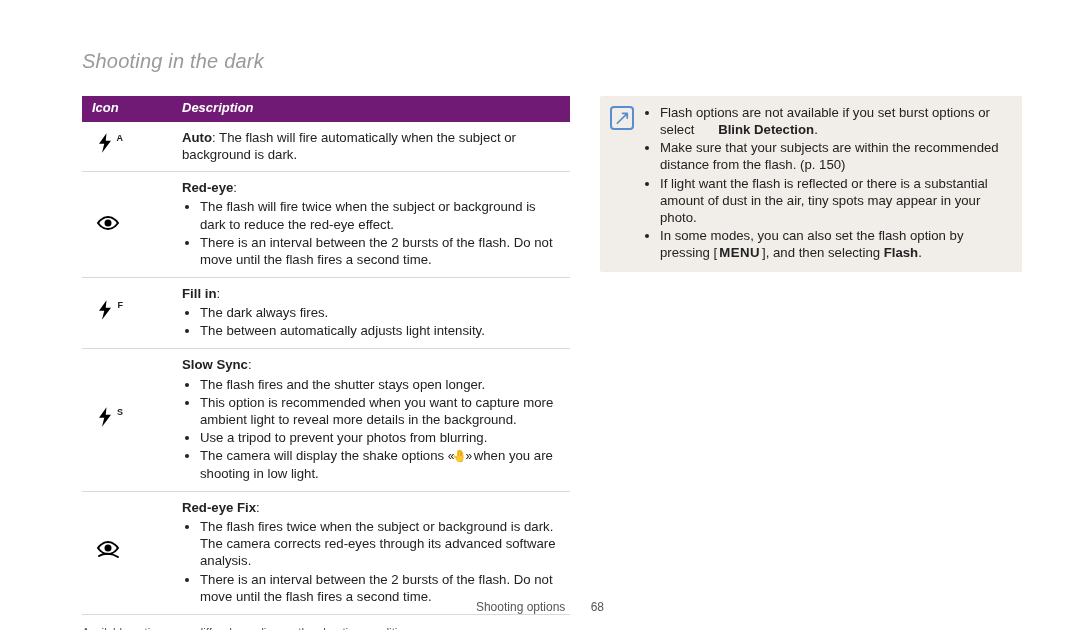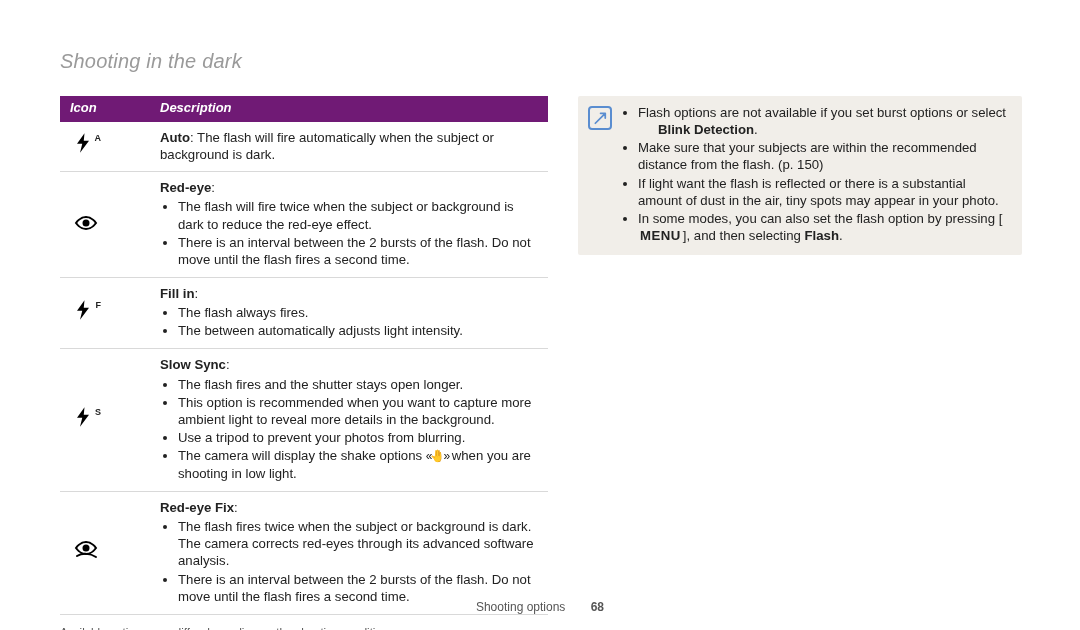--- a/index.html
+++ b/index.html
@@ -11,21 +11,21 @@
     background: #fff;
     color: #222;
     font-size: 13.2px;
     line-height: 1.3;
   }
   .page {
     position: relative;
     width: 1080px;
     height: 630px;
     box-sizing: border-box;
-    padding: 48px 58px 0 60px;
+    padding: 48px 58px 0 82px;
   }
   .page-title {
     font-size: 20px;
     font-style: italic;
     font-weight: 400;
     color: #9a9a9a;
     margin: 0 0 22px 0;
     letter-spacing: .2px;
   }
   .columns {
@@ -125,21 +125,21 @@
 
   .footer {
     position: absolute;
     bottom: 14px;
     left: 0;
     width: 1080px;
     text-align: center;
     font-size: 12px;
     color: #555;
   }
-  .footer .pg { font-weight: 700; margin-left: 22px; }
+  .footer .pg { font-weight: 400; margin-left: 22px; }
 
   .shake-glyph { font-size: 12px; letter-spacing:-2px; }
 </style>
 </head>
 <body>
 
 <div class="page">
   <h2 class="page-title">Shooting in the dark</h2>
 
   <div class="columns">
@@ -173,21 +173,21 @@
                 </ul>
               </td>
             </tr>
             <tr>
               <td class="icon-cell"><span class="icon-wrap"><svg width="18" height="22" viewBox="0 0 24 26">
                     <path d="M14 0 L4 14 H11 L8 26 L20 10 H13 Z" fill="#000"></path>
                   </svg><span class="flash-letter">F</span></span></td>
               <td class="desc">
                 <div><span class="b">Fill in</span><span>:</span></div>
                 <ul>
-                  <li>The flash always fires.</li>
+                  <li>The dark always fires.</li>
                   <li>The between automatically adjusts light intensity.</li>
                 </ul>
               </td>
             </tr>
             <tr>
               <td class="icon-cell"><span class="icon-wrap"><svg width="18" height="22" viewBox="0 0 24 26">
                     <path d="M14 0 L4 14 H11 L8 26 L20 10 H13 Z" fill="#000"></path>
                   </svg><span class="flash-letter">S</span></span></td>
               <td class="desc">
                 <div><span class="b">Slow Sync</span><span>:</span></div>

